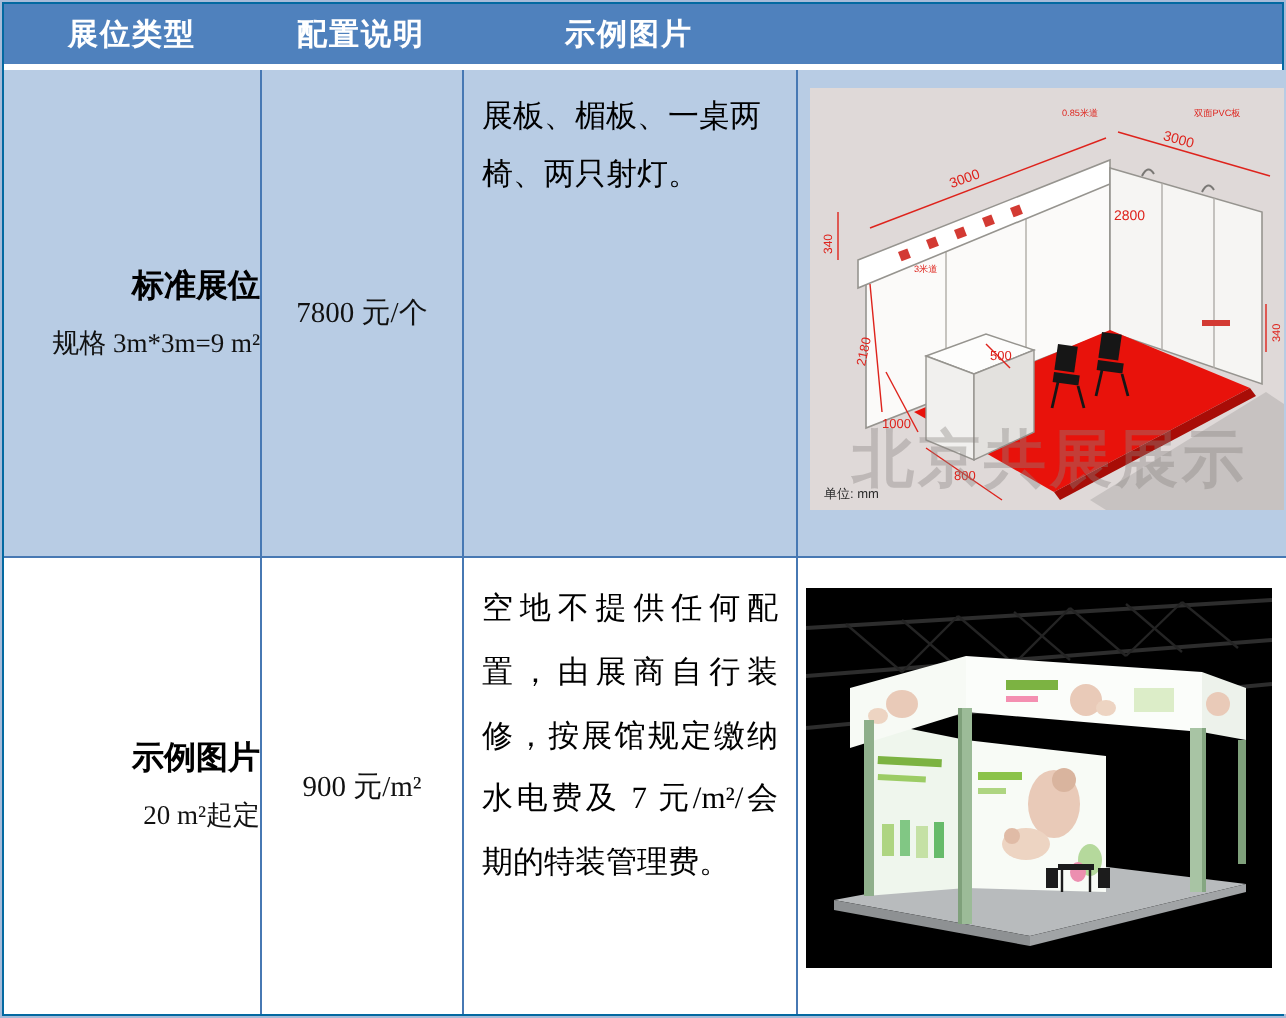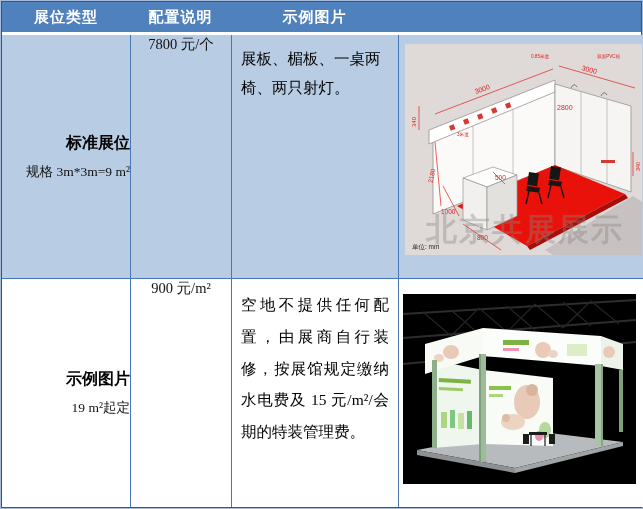--- a/index.html
+++ b/index.html
@@ -21,21 +21,21 @@
           display:grid; grid-template-columns:129px 101px 167px 1fr;
           grid-template-rows:244px 1fr; }
   .cell { border-right:1px solid #4778B3; }
   .cell.last { border-right:none; }
   .r1 { background:#B8CCE4; border-bottom:1px solid #4778B3; }
   .r2 { background:#FFFFFF; }
 
   .type-cell { display:flex; flex-direction:column; align-items:flex-end; justify-content:center; gap:9px; }
   .type-title { font-weight:bold; font-size:16px; color:#000; }
   .type-sub   { font-size:13.5px; color:#111; }
-  .price-cell { display:flex; justify-content:center;
+  .price-cell { display:flex; align-items:center; justify-content:center;
                 font-size:14.5px; color:#111; }
   .cfg-cell   { display:flex; align-items:flex-start; padding:10px 9px; }
   .cfg-text   { font-size:15.5px; color:#000; line-height:1.85; }
   .cfg-text.justify { text-align:justify; line-height:2.05; }
 
   .img-cell-1 { padding:9px 3px 0 6px; }
   .img-cell-2 { padding:15px 3px 0 4px; }
   svg { display:block; }
   .dim-txt { font-family:"Liberation Sans","DejaVu Sans",sans-serif; fill:#DE231C; }
   .tiny    { font-size:4.6px; }
@@ -145,27 +145,27 @@
           <text class="dim-txt tiny" x="192" y="14">双面PVC板</text>
           <text class="dim-txt tiny" x="52" y="92">3米道</text>
 
           <text x="120" y="196" font-size="31" letter-spacing="2" text-anchor="middle" fill="rgba(138,132,130,0.38)" font-weight="bold">北京共展展示</text>
           <text x="7" y="205" font-size="6.5" fill="#2B2B2B" font-family="Liberation Sans, sans-serif">单位: mm</text>
         </svg>
       </div>
 
       <div class="cell r2 type-cell">
         <div class="type-title">示例图片</div>
-        <div class="type-sub">19 m²起定</div>
+        <div class="type-sub">20 m²起定</div>
       </div>
       <div class="cell r2 price-cell">
         <span>900 元/m²</span>
       </div>
       <div class="cell r2 cfg-cell">
-        <div class="cfg-text justify">空地不提供任何配置，由展商自行装修，按展馆规定缴纳水电费及 15 元/m²/会期的特装管理费。</div>
+        <div class="cfg-text justify">空地不提供任何配置，由展商自行装修，按展馆规定缴纳水电费及 7 元/m²/会期的特装管理费。</div>
       </div>
       <div class="cell r2 last img-cell-2">
 
         <svg width="233" height="190" viewBox="0 0 233 190">
           <rect x="0" y="0" width="233" height="190" fill="#000000"></rect>
 
           <g stroke="#2D2D2D" stroke-width="2">
             <line x1="0" y1="20" x2="233" y2="6"></line>
             <line x1="0" y1="44" x2="233" y2="26"></line>
             <line x1="0" y1="70" x2="233" y2="48"></line>

